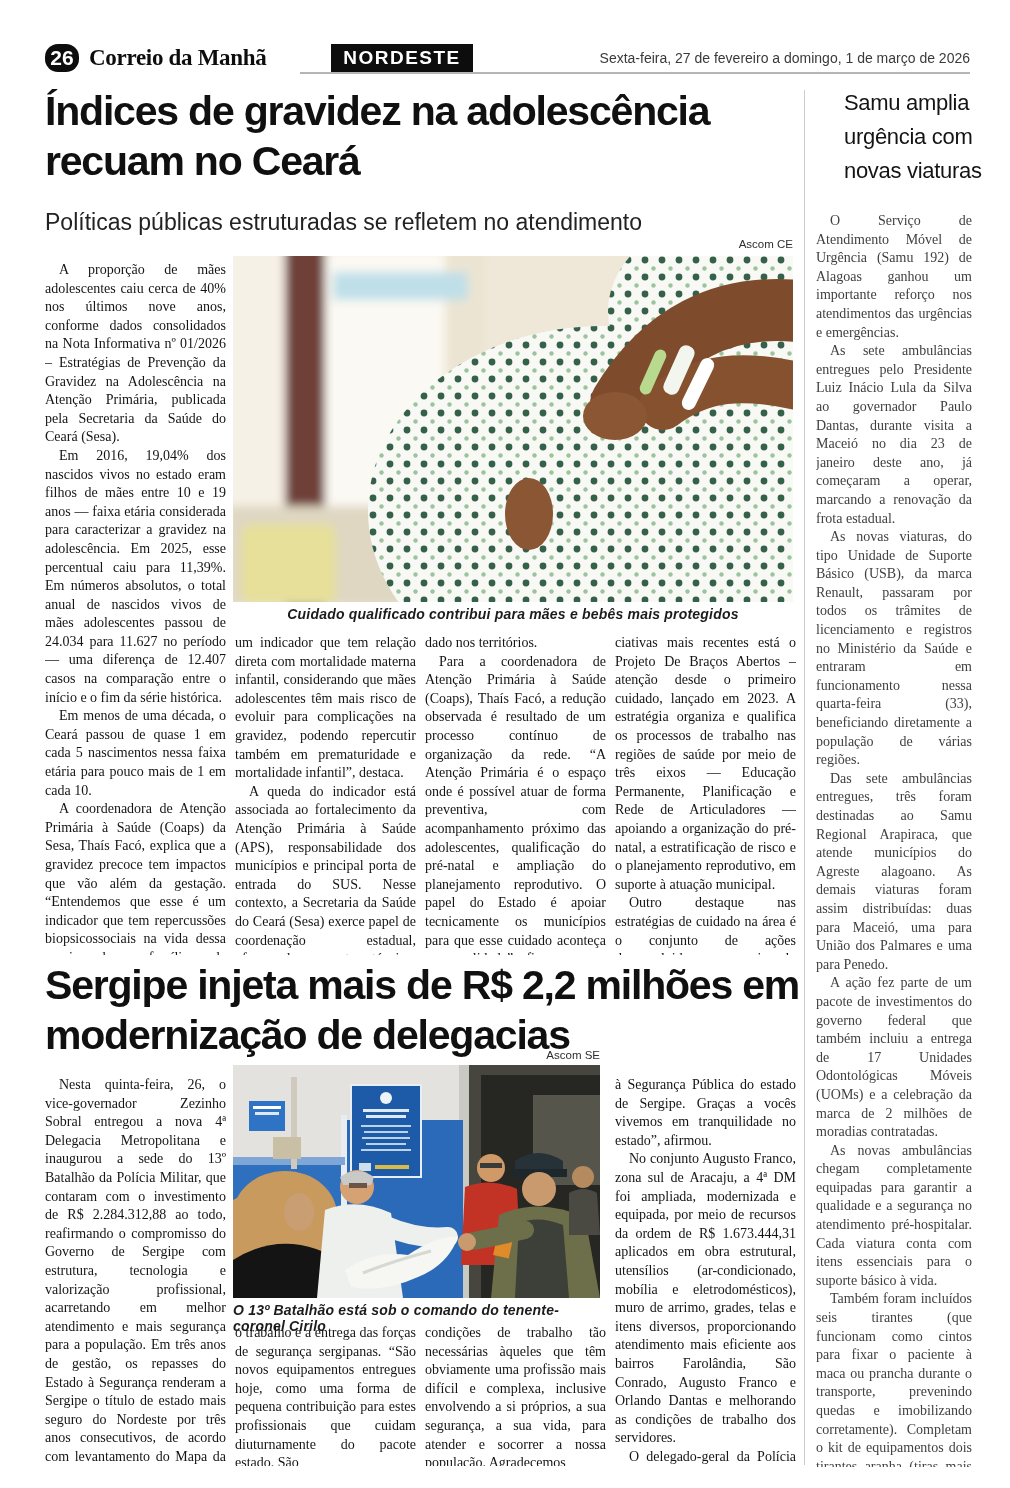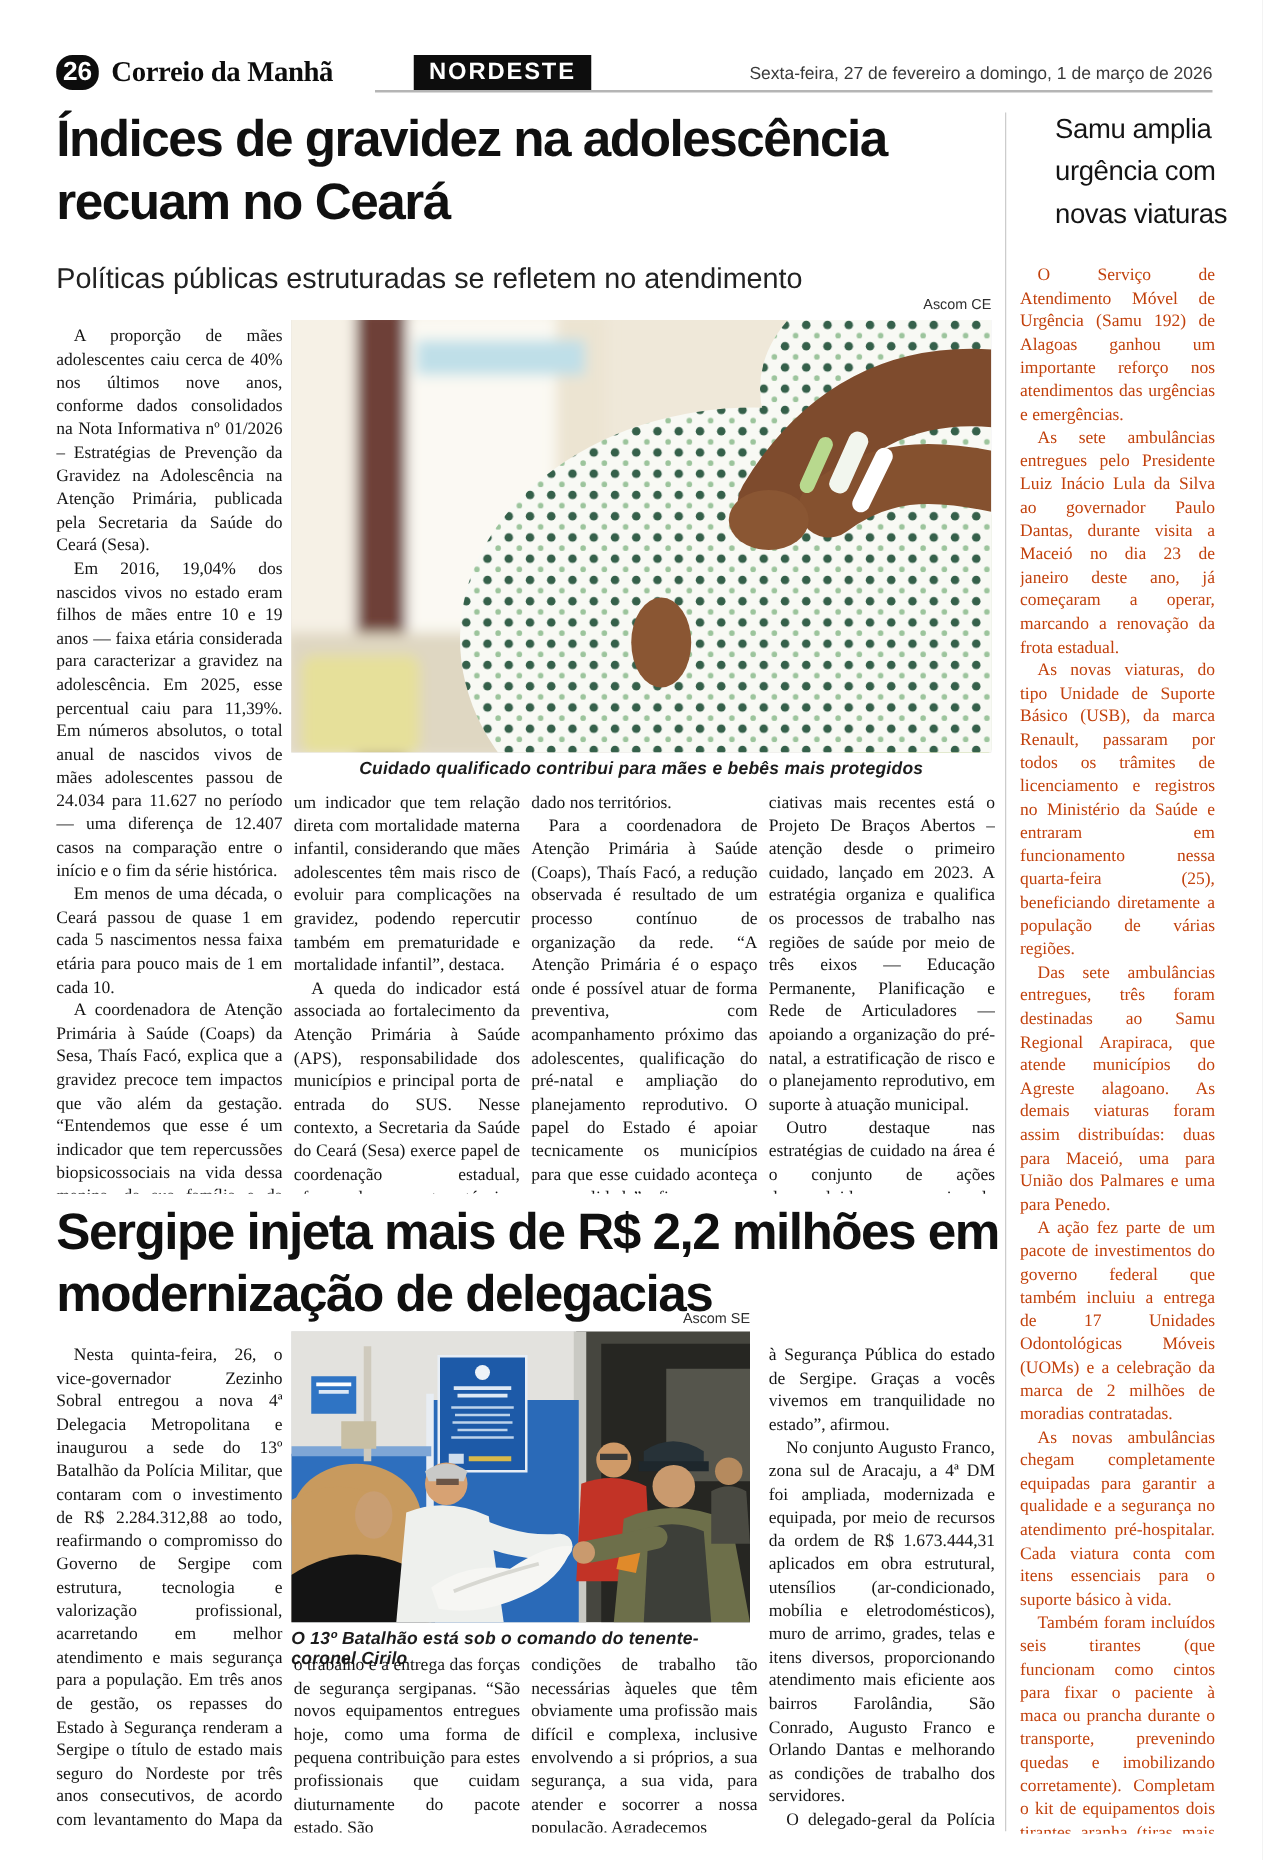--- a/index.html
+++ b/index.html
@@ -26,21 +26,21 @@
        font-family:"Liberation Serif","DejaVu Serif",serif;font-size:14px;line-height:18.6px;
        text-align:justify;color:#141414;hyphens:auto;}
   .para{margin:0;text-indent:14px;}
   .para.noindent{text-indent:0;}
   
   .vrule{position:absolute;left:804px;top:90px;width:1px;height:1375px;background:#cccccc;}
   .sidebar-title{position:absolute;left:844px;top:86px;width:158px;font-size:22px;line-height:34px;
                  font-weight:400;letter-spacing:-.3px;color:#141414;}
   .sidebar-body{position:absolute;left:816px;top:212px;width:156px;height:1255px;overflow:hidden;
                 font-family:"Liberation Serif","DejaVu Serif",serif;font-size:14px;line-height:18.6px;
-                text-align:justify;color:#c2410c;hyphens:auto;}
+                text-align:justify;color:#404040;hyphens:auto;}
   
   .photo{position:absolute;overflow:hidden;background:#ddd;}
   .photo svg{display:block;}
 </style>
 </head>
 <body>
 
 <div class="page">
 
   <div class="hdr">
@@ -116,21 +116,21 @@
   <div class="col" style="left:615px;top:634px;height:321px;">
       <p class="para noindent">ciativas mais recentes está o Projeto De Braços Abertos – atenção desde o primeiro cuidado, lançado em 2023. A estratégia organiza e qualifica os processos de trabalho nas regiões de saúde por meio de três eixos — Educação Permanente, Planificação e Rede de Articuladores — apoiando a organização do pré-natal, a estratificação de risco e o planejamento reprodutivo, em suporte à atuação municipal.</p>
       <p class="para">Outro destaque nas estratégias de cuidado na área é o conjunto de ações desenvolvidas por meio do Programa Saúde na Escola (PSE), iniciativa do Ministério da Saúde executada.</p>
     </div>
 
   <div class="vrule"></div>
   <div class="sidebar-title">Samu amplia urgência com novas viaturas</div>
   <div class="sidebar-body">
       <p class="para">O Serviço de Atendimento Móvel de Urgência (Samu 192) de Alagoas ganhou um importante reforço nos atendimentos das urgências e emergências.</p>
       <p class="para">As sete ambulâncias entregues pelo Presidente Luiz Inácio Lula da Silva ao governador Paulo Dantas, durante visita a Maceió no dia 23 de janeiro deste ano, já começaram a operar, marcando a renovação da frota estadual.</p>
-      <p class="para">As novas viaturas, do tipo Unidade de Suporte Básico (USB), da marca Renault, passaram por todos os trâmites de licenciamento e registros no Ministério da Saúde e entraram em funcionamento nessa quarta-feira (25), beneficiando diretamente a população de várias regiões.</p>
+      <p class="para">As novas viaturas, do tipo Unidade de Suporte Básico (USB), da marca Renault, passaram por todos os trâmites de licenciamento e registros no Ministério da Saúde e entraram em funcionamento nessa quarta-feira (33), beneficiando diretamente a população de várias regiões.</p>
       <p class="para">Das sete ambulâncias entregues, três foram destinadas ao Samu Regional Arapiraca, que atende municípios do Agreste alagoano. As demais viaturas foram assim distribuídas: duas para Maceió, uma para União dos Palmares e uma para Penedo.</p>
       <p class="para">A ação fez parte de um pacote de investimentos do governo federal que também incluiu a entrega de 17 Unidades Odontológicas Móveis (UOMs) e a celebração da marca de 2 milhões de moradias contratadas.</p>
       <p class="para">As novas ambulâncias chegam completamente equipadas para garantir a qualidade e a segurança no atendimento pré-hospitalar. Cada viatura conta com itens essenciais para o suporte básico à vida.</p>
       <p class="para">Também foram incluídos seis tirantes (que funcionam como cintos para fixar o paciente à maca ou prancha durante o transporte, prevenindo quedas e imobilizando corretamente). Completam o kit de equipamentos dois tirantes aranha (tiras mais elaboradas, geralmente com três pontos de fixação, usadas para amarrar e imobilizar capacetes ou estabilizar a coluna cervical em conjunto com o head block). Há ainda um kit de oxigênio completo, composto por cilindro pequeno de O2, máscara de Hudson para adultos (dispositivo que administra altas concentrações de oxigênio).</p>
     </div>
 
   <div class="headline" style="top:960px;">Sergipe injeta mais de R$ 2,2 milhões em modernização de delegacias</div>
   <div class="credit" style="left:233px;top:1049px;width:367px;">Ascom SE</div>
 
   <div class="photo" style="left:233px;top:1065px;width:367px;height:233px;">

